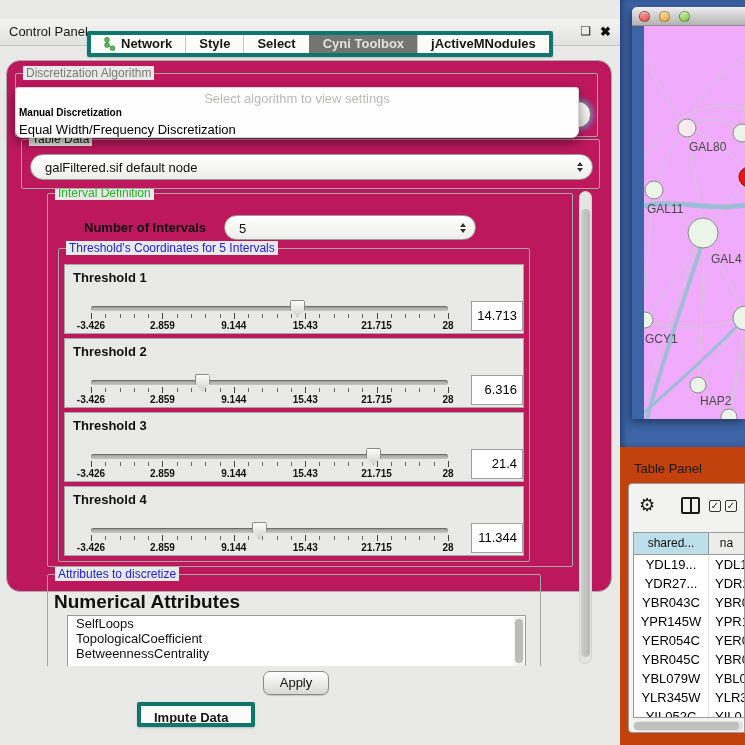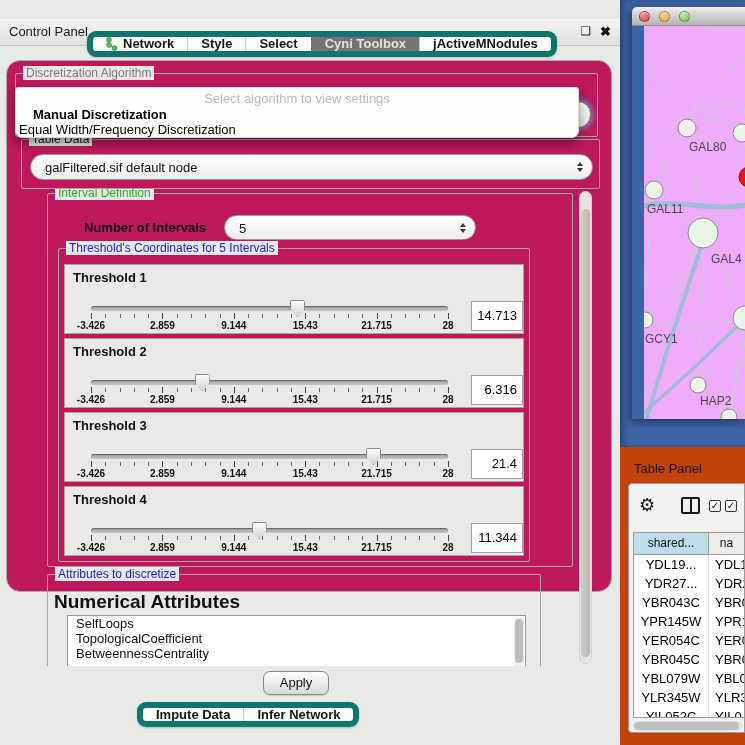--- a/index.html
+++ b/index.html
@@ -7,50 +7,50 @@
     font-family:"Liberation Sans", sans-serif; -webkit-font-smoothing:antialiased; }
 
   
   #control-panel { position:absolute; left:0; top:0; width:620px; height:745px; background:#E9E9E7; }
   .cp-titlebar { position:absolute; left:0; top:0; width:620px; height:27px;
     background:linear-gradient(#F4F4F2,#E0E0DE); border-bottom:1px solid #C2C2C0;margin-top:19px; }
   .cp-title { position:absolute; left:9px; top:5px; font-size:13px; color:#1A1A1A; }
   .cp-float { position:absolute; right:29px; top:5px; font-size:12px; color:#222; }
   .cp-close { position:absolute; right:9px; top:5px; font-size:13px; font-weight:bold; color:#111; }
 
-  .seg { display:flex; border:6px solid #0f766e; border-radius:9px; overflow:hidden;
+  .seg { display:flex; border:4px solid #0f766e; border-radius:2px; overflow:hidden;
     background:#FBFBF9; box-shadow:0 1px 2px rgba(0,0,0,.2); }
   .seg-item { padding:0 13px; font-size:13px; font-weight:bold; color:#161616;
     border-left:1px solid #CACAC8; white-space:nowrap; display:flex; align-items:center; gap:5px; }
   .seg-item:first-child { border-left:none; }
   .seg-item.selected { background:#747472; color:#E2E2E0; border-left-color:#747472; }
   #top-tabs { position:absolute; left:87px; top:31px; height:26px; }
   #top-tabs .seg-item { line-height:24px; }
-  #bottom-tabs { position:absolute; left:137px; top:702px; height:25px; }
+  #bottom-tabs { position:absolute; left:137px; top:702px; height:25px;flex-direction:column; }
   #bottom-tabs .seg-item { line-height:23px; }
 
   .cp-main { position:absolute; left:6px; top:60px; width:606px; height:532px;
     border:1px solid #ABABA9; border-radius:14px; background:#be185d; }
 
   .group { position:absolute; border:1px solid #A6A6A4; border-radius:2px; }
   .group-title { position:absolute; top:-8px; left:7px; background:#E9E9E7; padding:0 3px;
     font-size:12px; color:#1A1A1A; white-space:nowrap; }
 
   #disc-group { left:8px; top:12px; width:583px; height:64px; }
   #disc-group .group-title { color:#7A7A78; }
   #algo-combo { position:absolute; left:16px; top:40px; width:568px; height:27px;
     border:1px solid #8A8A88; border-radius:13px; background:linear-gradient(#FFFFFF,#E6E6E4);
     box-shadow:0 0 5px 2px rgba(92,158,220,.85); z-index:1; }
 
   #algo-popup { position:absolute; left:8px; top:26px; width:564px; height:51px; z-index:6;
     background:#FEFEFE; border:1px solid #D6D6D4; border-radius:3px 3px 7px 7px;
     box-shadow:0 5px 12px rgba(0,0,0,.45);padding-left:42px; }
   .popup-hint { position:absolute; left:0; right:0; top:3px; text-align:center;
     font-size:13px; color:#B9B9B7; }
-  .popup-item1 { position:absolute; left:17px; top:19px; font-size:13px; font-weight:bold; color:#000; }
+  .popup-item1 { position:absolute; left:3px; top:19px; font-size:10px; font-weight:bold; color:#000; }
   .popup-item2 { position:absolute; left:3px; top:34px; font-size:13px; color:#000; }
 
   #tabledata-group { left:14px; top:78px; width:579px; height:50px; }
   .combo { position:absolute; border:1px solid #9A9A98; border-radius:13px;
     background:linear-gradient(#FFFFFF,#EDEDEB); font-size:13px; color:#111; }
   .combo .combo-text { position:absolute; left:14px; top:50%; transform:translateY(-50%); }
   .stepper { position:absolute; right:9px; top:50%; transform:translateY(-50%);
     display:flex; flex-direction:column; gap:2px; }
   .stepper i { width:0; height:0; border-left:3.5px solid transparent; border-right:3.5px solid transparent; }
   .stepper .up { border-bottom:4px solid #333; }

